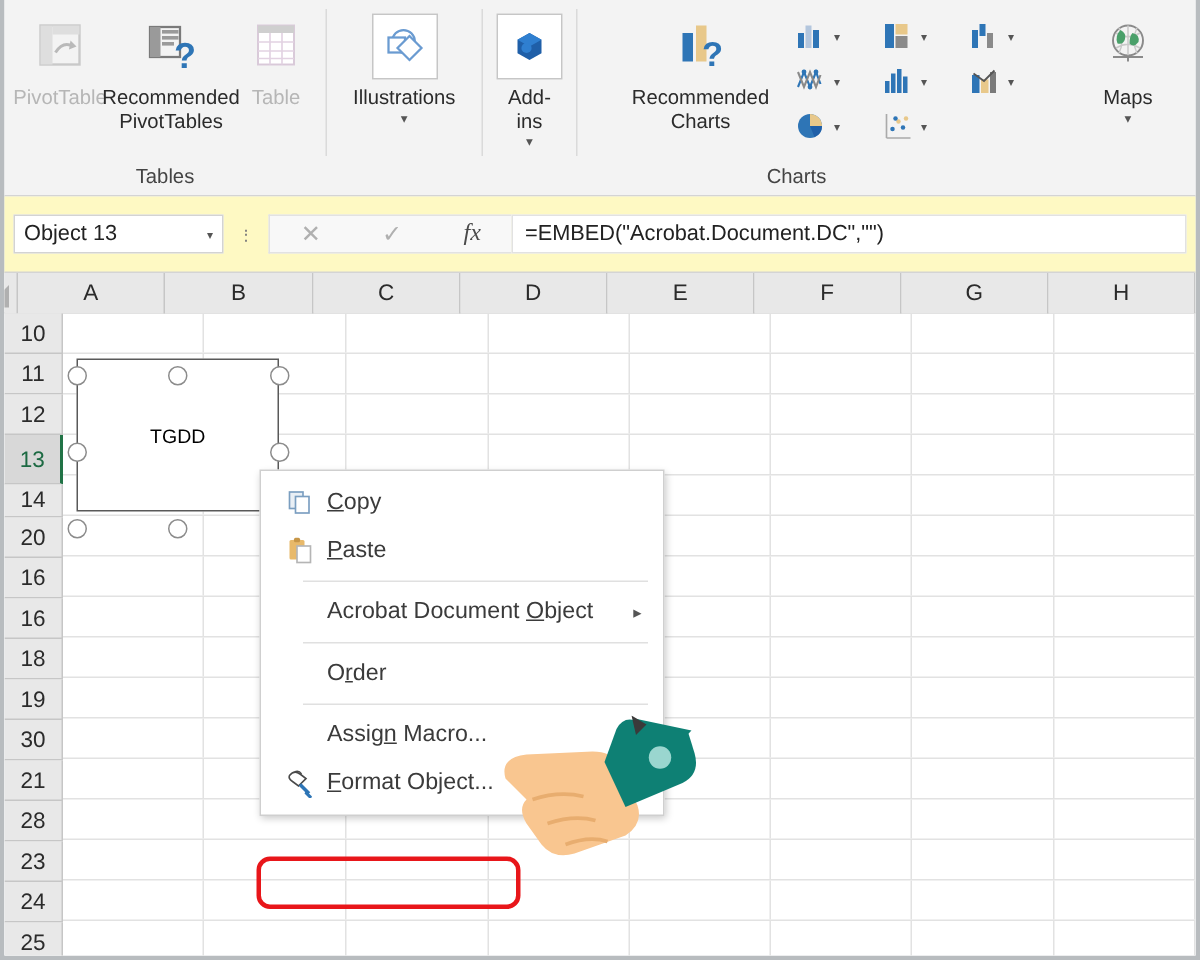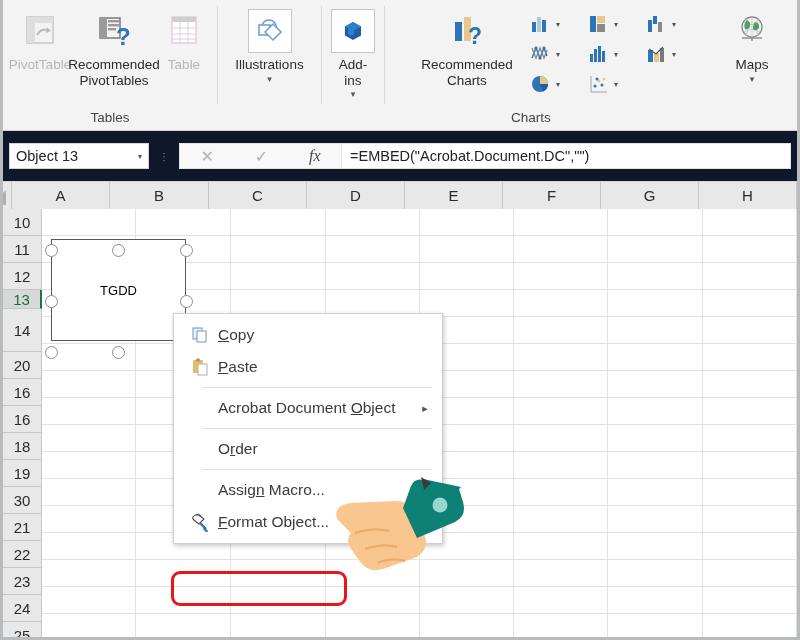--- a/index.html
+++ b/index.html
@@ -62,21 +62,21 @@
     gap:2px 2px;
     padding:6px 2px 0 2px;
   }
   .cg-cell { display:flex; align-items:center; gap:3px; }
   .cg-cell .cico { width:24px;height:24px; }
   .cg-cell .cdrop { font-size:8px;color:#555; }
 
   
   .fbar {
     position:absolute; left:0; top:131px; right:0; height:51px;
-    background:#0f172a; display:flex; align-items:center;
+    background:#fef9c3; display:flex; align-items:center;
     padding:0 6px;
     border-bottom:1px solid #d4d4d4;
   }
   .namebox {
     width:140px; height:26px; background:#fff; border:1px solid #d3d3d3;
     display:flex; align-items:center; padding:0 6px;
     font-size:14.5px; color:#222;
   }
   .namebox .nbtext { flex:1; }
   .namebox .nbcaret { font-size:8px; color:#555; }
@@ -412,30 +412,30 @@
           <div class="ch" style="width: 98px;">F</div>
           <div class="ch" style="width: 98px;">G</div>
           <div class="ch" style="width: 98px;">H</div>
         </div>
     </div>
 
     <div class="rowhdr" id="rowhdrs">
         <div class="rh" style="height: 27px;">10</div>
         <div class="rh" style="height: 27px;">11</div>
         <div class="rh" style="height: 27px;">12</div>
-        <div class="rh active" style="height: 19px;">13</div>
-        <div class="rh" style="height: 43px;">14</div>
+        <div class="rh active" style="height: 33px;">13</div>
+        <div class="rh" style="height: 22px;">14</div>
         <div class="rh" style="height: 27px;">20</div>
         <div class="rh" style="height: 27px;">16</div>
         <div class="rh" style="height: 27px;">16</div>
         <div class="rh" style="height: 27px;">18</div>
         <div class="rh" style="height: 27px;">19</div>
         <div class="rh" style="height: 27px;">30</div>
         <div class="rh" style="height: 27px;">21</div>
-        <div class="rh" style="height: 27px;">22</div>
+        <div class="rh" style="height: 27px;">28</div>
         <div class="rh" style="height: 27px; text-align: center;">23</div>
         <div class="rh" style="height: 27px;">24</div>
         <div class="rh" style="height: 27px;">25</div>
       </div>
 
     <div class="cells" id="cellarea">
         <div class="crow" style="height: 27px;">
           <div class="ccell" style="width: 98px;"></div>
           <div class="ccell" style="width: 99px;"></div>
           <div class="ccell" style="width: 98px;"></div>

